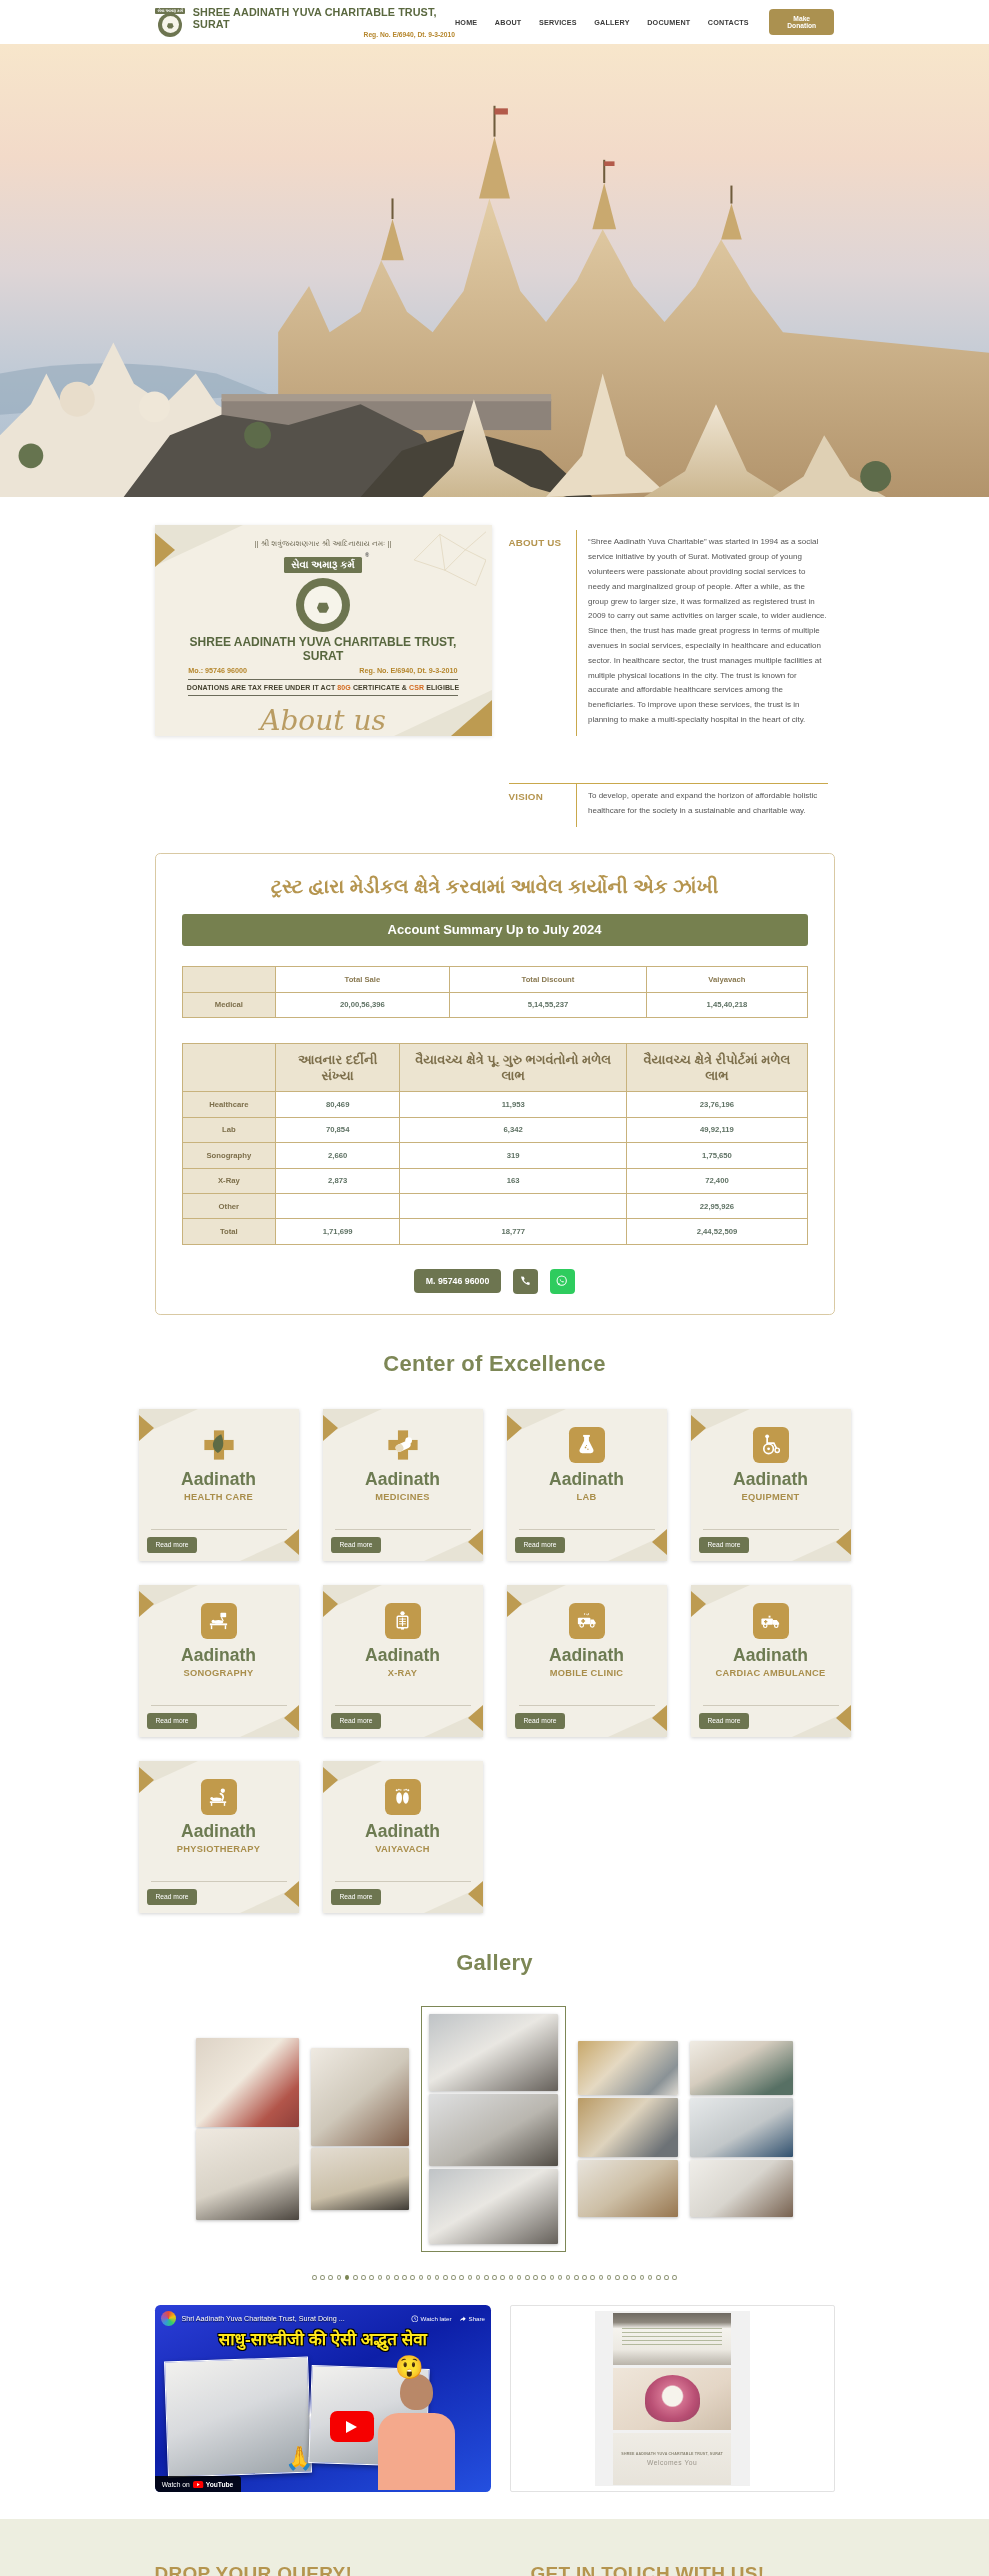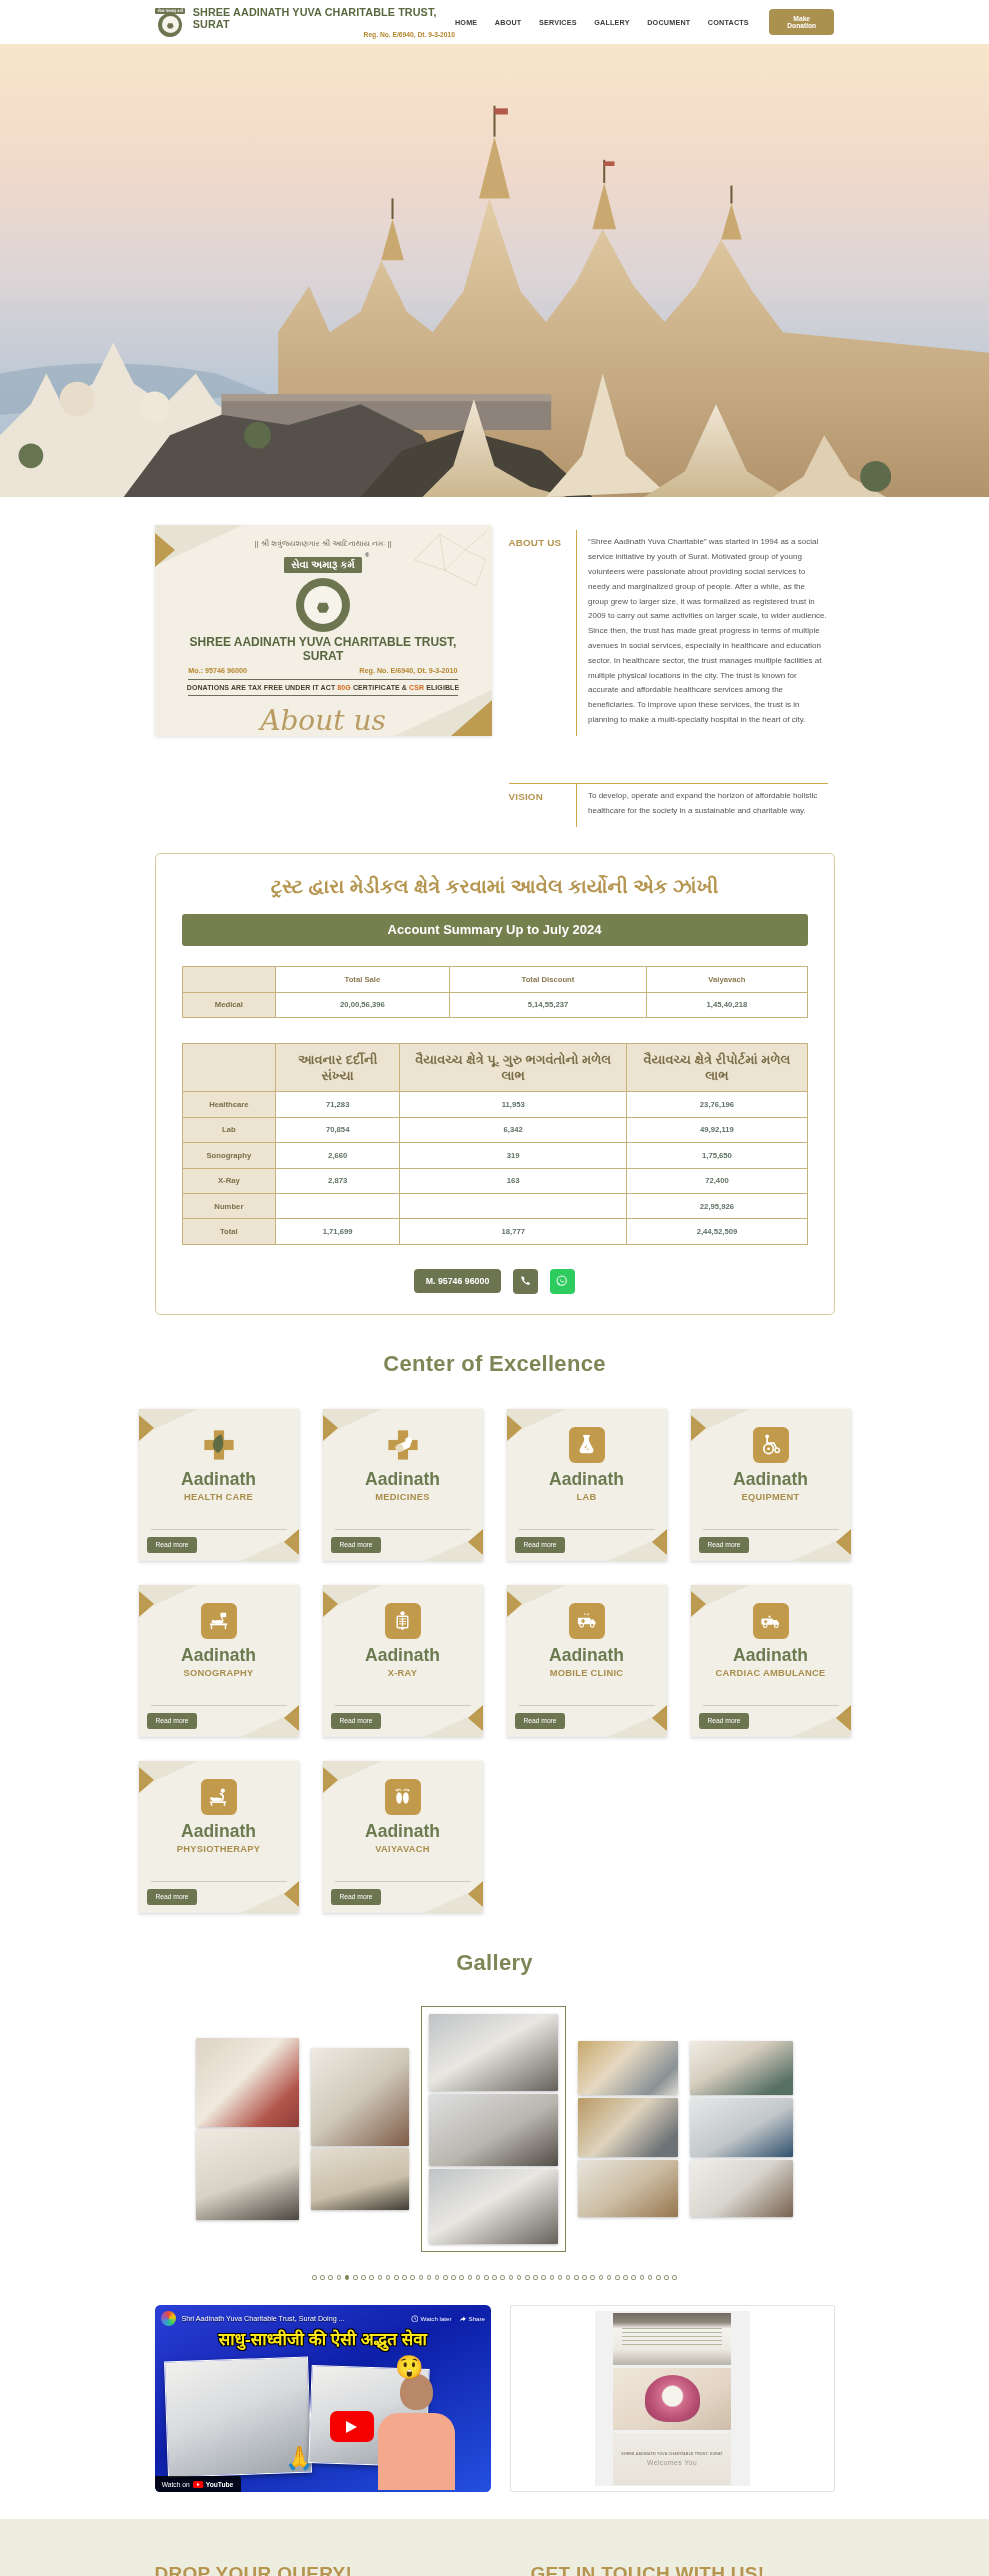--- a/index.html
+++ b/index.html
@@ -321,21 +321,21 @@
       <tr>
         <th class="lbl"></th>
         <th>આવનાર દર્દીની સંખ્યા</th>
         <th>વૈયાવચ્ચ ક્ષેત્રે પૂ. ગુરુ ભગવંતોનો મળેલ લાભ</th>
         <th>વૈયાવચ્ચ ક્ષેત્રે રીપોર્ટમાં મળેલ લાભ</th>
       </tr>
     </thead>
     <tbody>
       <tr>
         <td class="lbl">Healthcare</td>
-        <td class="val">71,283</td>
+        <td class="val">80,469</td>
         <td class="val">11,953</td>
         <td class="val">23,76,196</td>
       </tr>
       <tr>
         <td class="lbl">Lab</td>
         <td class="val">70,854</td>
         <td class="val">6,342</td>
         <td class="val">49,92,119</td>
       </tr>
       <tr>
@@ -344,21 +344,21 @@
         <td class="val">319</td>
         <td class="val">1,75,650</td>
       </tr>
       <tr>
         <td class="lbl">X-Ray</td>
         <td class="val">2,873</td>
         <td class="val">163</td>
         <td class="val">72,400</td>
       </tr>
       <tr>
-        <td class="lbl">Number</td>
+        <td class="lbl">Other</td>
         <td class="val"></td>
         <td class="val"></td>
         <td class="val">22,95,926</td>
       </tr>
       <tr>
         <td class="lbl">Total</td>
         <td class="val">1,71,699</td>
         <td class="val">18,777</td>
         <td class="val">2,44,52,509</td>
       </tr>

